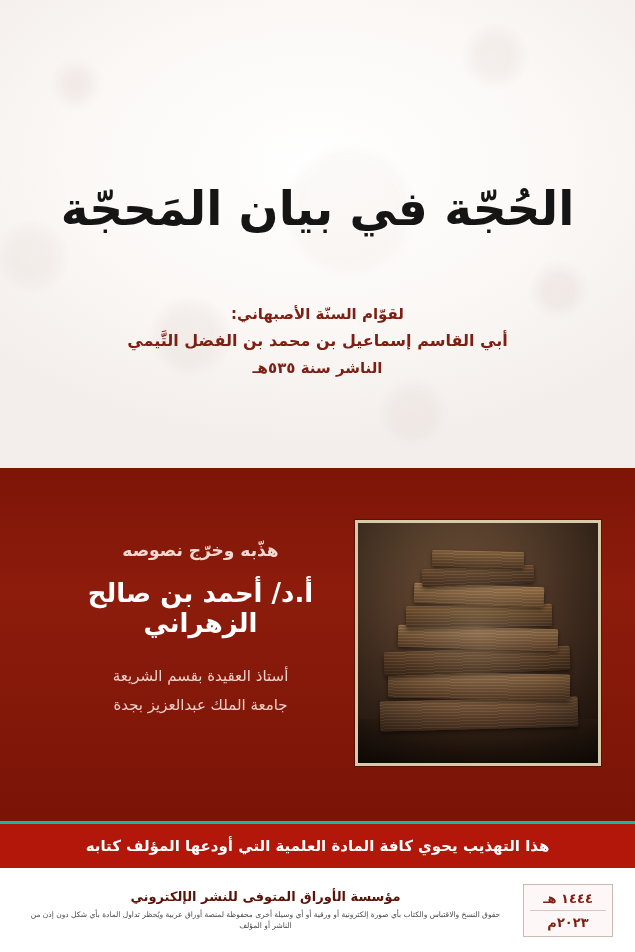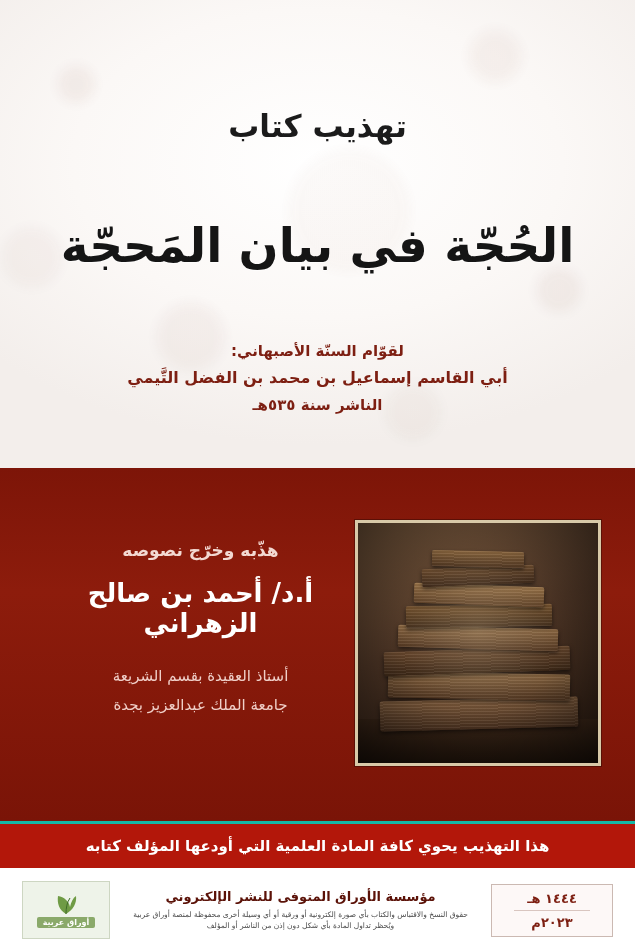--- a/index.html
+++ b/index.html
@@ -229,38 +229,37 @@
   .pub-rights {
     margin-top: 5px;
     font-size: 7.5px;
     color: #4b4b4b;
     line-height: 1.5;
   }
   .footer-right {
     flex: 0 0 auto;
     width: 88px;
     border: 1px solid #cbb9b2;
-    padding: 6px 16px;
+    padding: 6px 0;
     text-align: center;
     color: #7d1f12;
     font-weight: bold;
     background: #fdf8f7;
   }
   .footer-right .y1 { font-size: 13px; }
   .footer-right .sep { height: 1px; background: #d9c6c0; margin: 4px 6px; }
   .footer-right .y2 { font-size: 13px; }
 </style>
 </head>
 <body>
 
 <div class="cover">
 
   <div class="top-section">
     <div class="top-inner">
-      <div class="kicker">تهذيب كتاب</div>
       <div class="main-title">الحُجّة في بيان المَحجّة</div>
       <div class="subtitle-block">
         <div class="sub-line l1">لقوّام السنّة الأصبهاني:</div>
         <div class="sub-line l2">أبي القاسم إسماعيل بن محمد بن الفضل التَّيمي</div>
         <div class="sub-line l3">الناشر سنة ٥٣٥هـ</div>
       </div>
     </div>
   </div>
 
   <div class="mid-section">
@@ -314,25 +313,16 @@
       <div class="y1">١٤٤٤ هـ</div>
       <div class="sep"></div>
       <div class="y2">٢٠٢٣م</div>
     </div>
 
     <div class="footer-center">
       <div class="pub-name">مؤسسة الأوراق المتوفى للنشر الإلكتروني</div>
       <div class="pub-rights">حقوق النسخ والاقتباس والكتاب بأي صورة إلكترونية أو ورقية أو أي وسيلة أخرى محفوظة لمنصة أوراق عربية ويُحظر تداول المادة بأي شكل دون إذن من الناشر أو المؤلف</div>
     </div>
 
-    <div class="footer-left-logo">
-      <span class="leaf-mark">
-        <svg viewBox="0 0 26 22" width="26" height="22" aria-hidden="true">
-          <path d="M13 21 C6 17 4 10 5 3 C11 4 16 8 17 14 C18 9 20 5 23 3 C24 10 20 17 13 21 Z" fill="#6f9b45"></path>
-          <path d="M13 21 C13 15 14 9 17 5" stroke="#3f6b28" stroke-width="1" fill="none"></path>
-        </svg>
-      </span>
-      <span class="logo-caption">أوراق عربية</span>
-    </div>
 
   </div>
 
 </div>
 
 </body></html>

